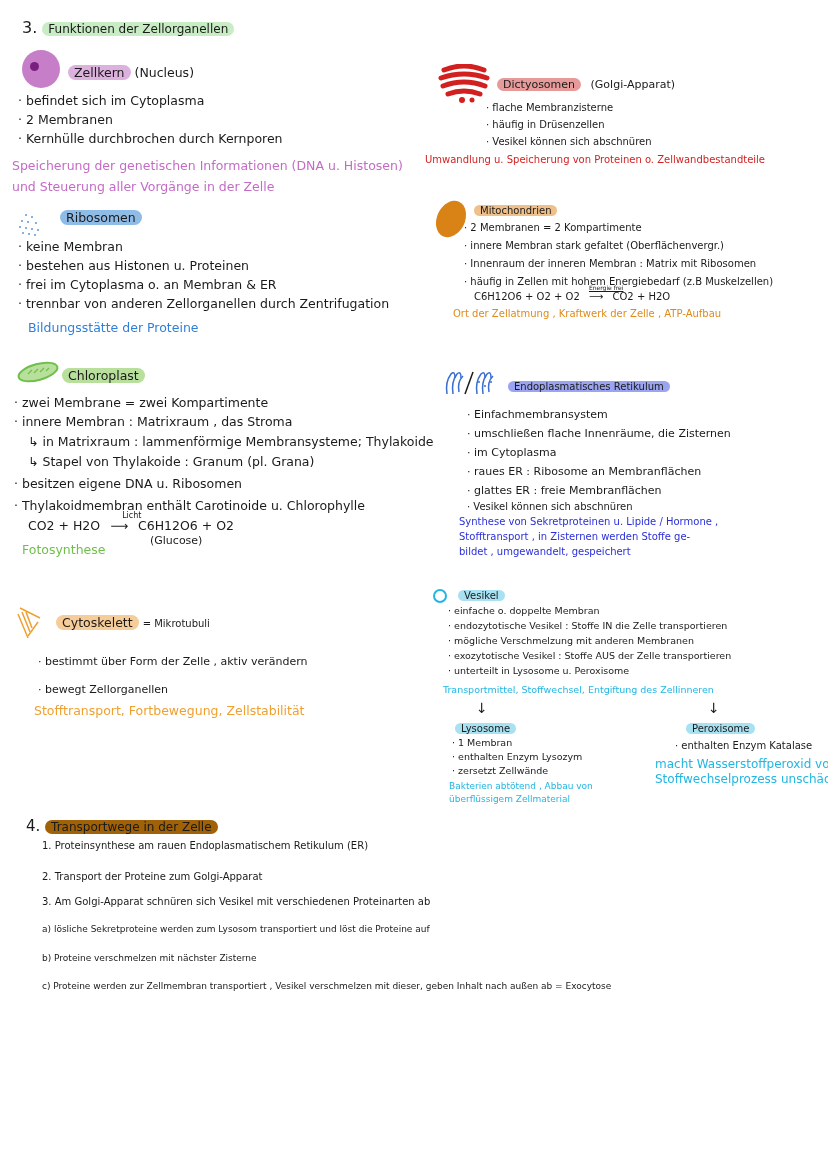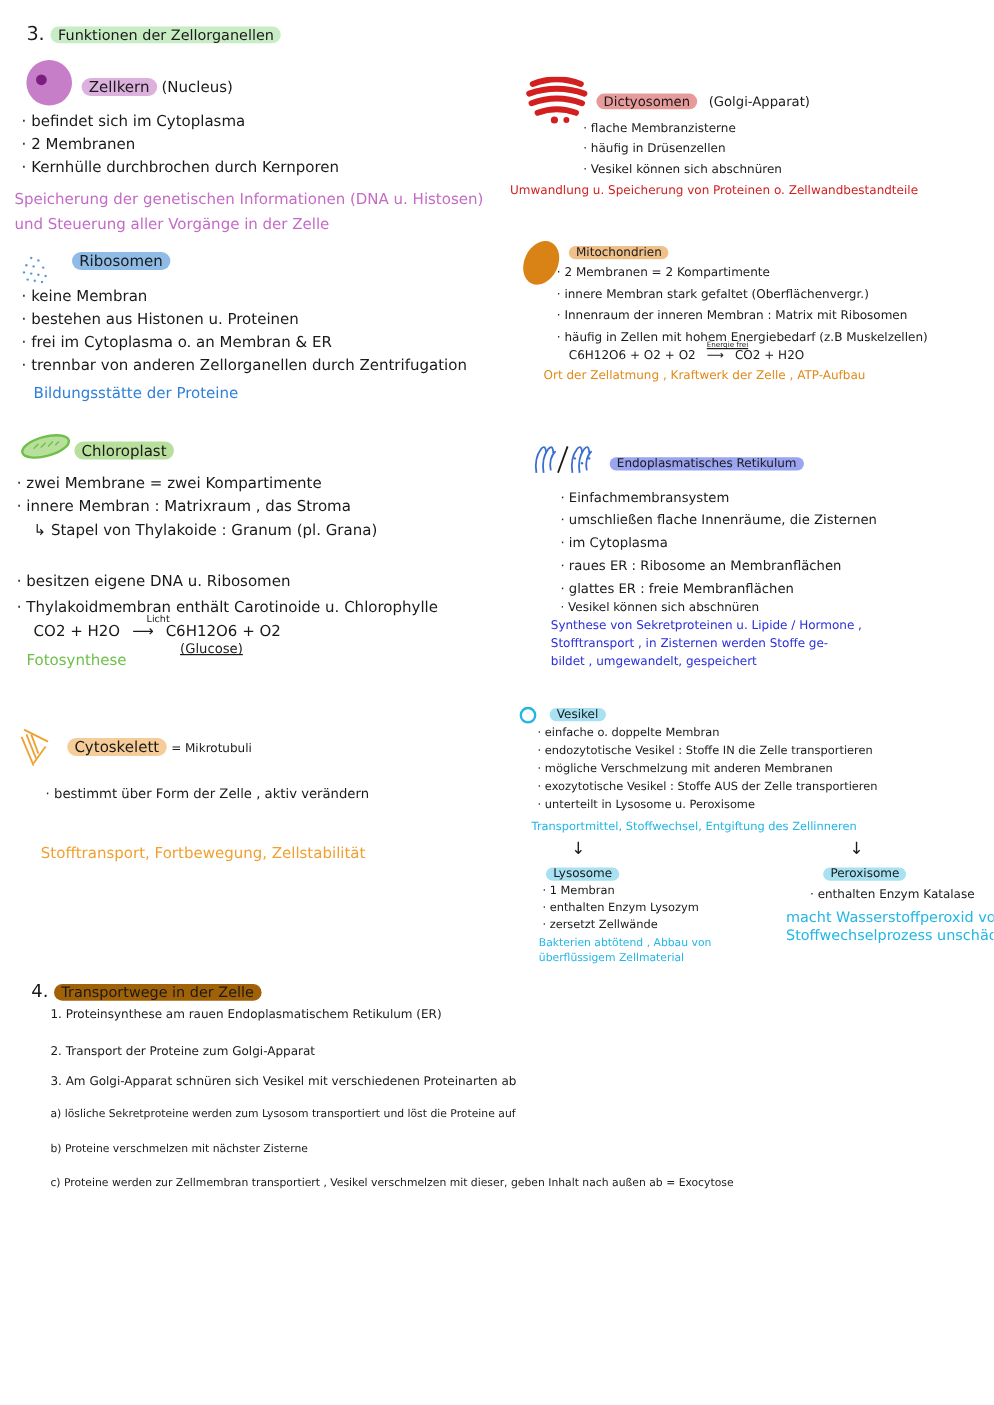--- a/index.html
+++ b/index.html
@@ -114,35 +114,36 @@
   </g>
 </svg>
 <div class="abs t" style="left:62px;top:367px;">
   <span class="hl" style="background:#b8e09c;">Chloroplast</span>
 </div>
 <ul class="b abs t" style="left:14px;top:393px;line-height:19px;">
   <li>zwei Membrane  = zwei Kompartimente</li>
   <li>innere Membran : Matrixraum , das Stroma</li>
 </ul>
 <div class="abs t" style="left:28px;top:432px;line-height:20px;">
+  <div><span>↳ </span><span>in Matrixraum : lammenförmige Membransysteme; Thylakoide</span></div>
   <div><span>↳ </span><span>Stapel von Thylakoide : Granum  (pl. Grana)</span></div>
 </div>
 <ul class="b abs t" style="left:14px;top:473px;line-height:22px;">
   <li>besitzen eigene DNA  u.  Ribosomen</li>
   <li>Thylakoidmembran  enthält Carotinoide   u. Chlorophylle</li>
 </ul>
 <div class="abs t" style="left:28px;top:517px;">
   <span>CO2 + H2O</span>
   <span style="display:inline-block;position:relative;margin:0 6px;">
     <span style="position:absolute;top:-10px;left:12px;font-size:8px;">Licht</span>
     <span>⟶</span>
   </span>
   <span>C6H12O6 + O2</span>
 </div>
-<div class="abs ts" style="left:150px;top:533px;font-size:11px;text-decoration:underline;">(Glucose)</div>
+<div class="abs ts" style="left:150px;top:533px;font-size:11px;">(Glucose)</div>
 <div class="abs t" style="left:22px;top:541px;color:#6fc04a;">Fotosynthese</div>
 
 <svg class="abs" style="left:443px;top:368px;" width="60" height="30" viewBox="0 0 60 30">
   <g stroke="#3a6fd0" stroke-width="1.5" fill="none">
     <path d="M4 26 Q2 14 8 6 Q12 2 12 10"></path>
       <path d="M10 26 Q8 14 14 6 Q18 2 18 10"></path>
       <path d="M16 24 Q14 14 20 8"></path>
     <line x1="22" y1="26" x2="30" y2="4" stroke="#1a1a1a"></line>
     <path d="M34 26 Q32 14 38 6 Q42 2 42 10"></path>
       <path d="M40 26 Q38 14 44 6 Q48 2 48 10"></path>
@@ -179,20 +180,21 @@
     <line x1="4" y1="2" x2="24" y2="12"></line>
       <line x1="12" y1="30" x2="22" y2="16"></line>
   </g>
 </svg>
 <div class="abs t" style="left:56px;top:614px;">
   <span class="hl" style="background:#f6cc98;">Cytoskelett</span>
   <span style="font-size:10px;margin-top:22px;">= Mikrotubuli</span>
 </div>
 <ul class="b abs tm" style="left:38px;top:648px;line-height:28px;">
   <li>bestimmt über Form der Zelle , aktiv verändern</li>
+  <li>bewegt Zellorganellen</li>
 </ul>
 <div class="abs t" style="left:34px;top:702px;color:#f0a030;">Stofftransport, Fortbewegung, Zellstabilität</div>
 
 <div class="abs" style="left:433px;top:589px;width:10px;height:10px;border:2px solid #22b6e3;border-radius:50%;"></div>
 <div class="abs ts" style="left:458px;top:588px;">
   <span class="hl" style="background:#a8e2f2;">Vesikel</span>
 </div>
 <ul class="b abs ts" style="left:448px;top:603px;line-height:15px;font-size:9.5px;">
   <li>einfache o. doppelte Membran</li>
   <li>endozytotische Vesikel : Stoffe IN die Zelle transportieren</li>

